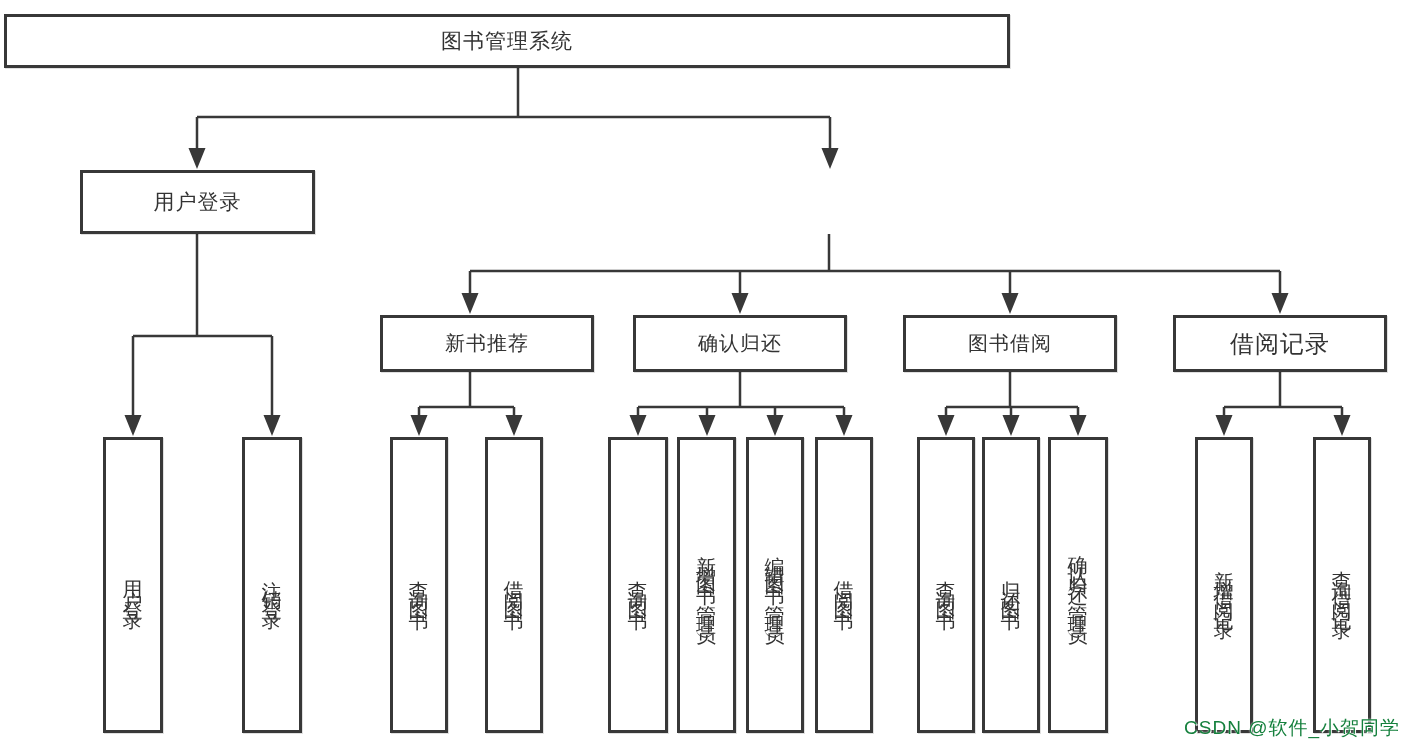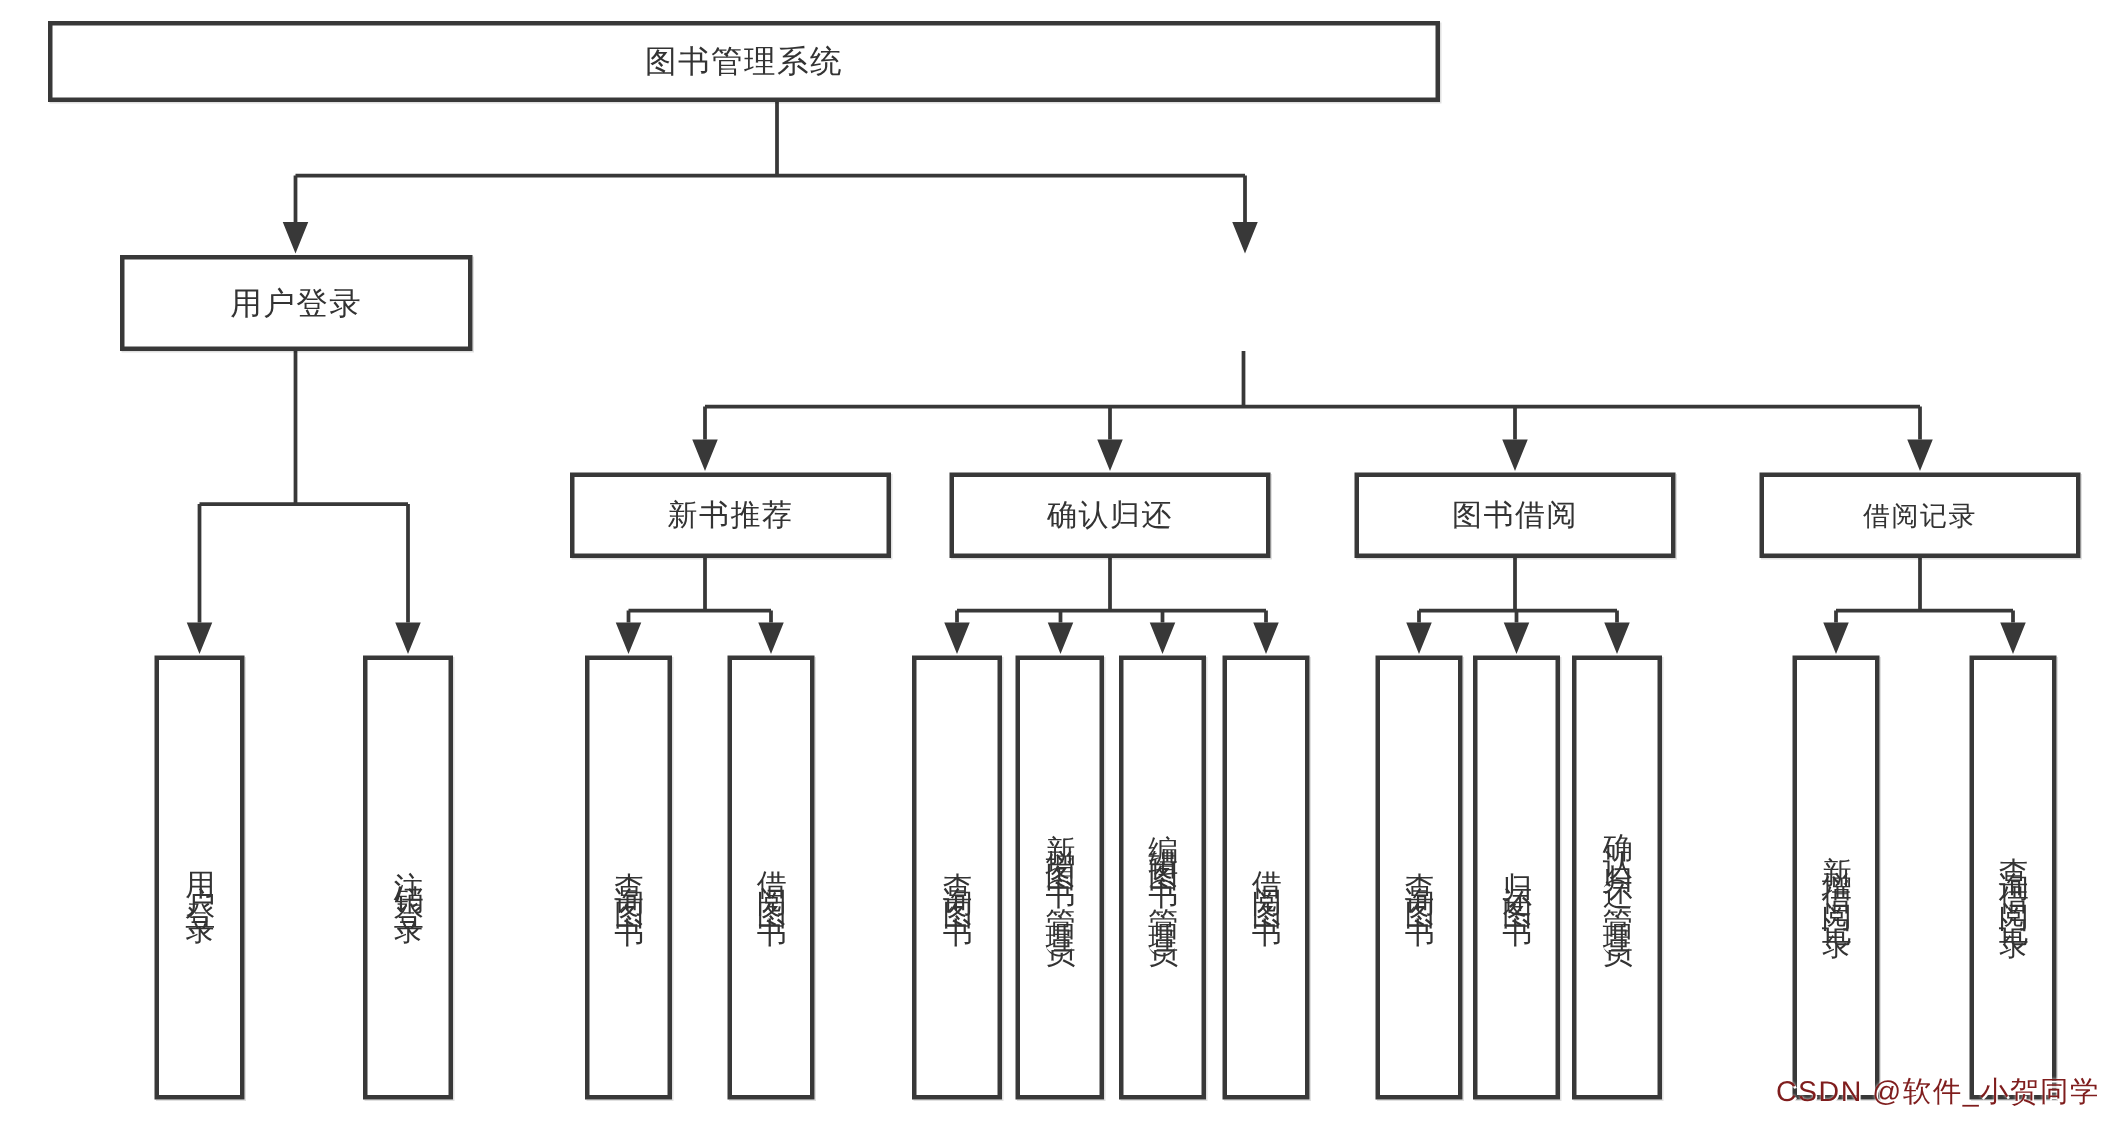--- a/index.html
+++ b/index.html
@@ -54,21 +54,21 @@
     font-size: 20px;
     line-height: 1;
     letter-spacing: 10px;
     white-space: nowrap;
   }
   .watermark {
     position: absolute;
     right: 5px;
     bottom: 6px;
     font-size: 19px;
-    color: #7f1d1d;
+    color: #15803d;
     text-shadow: 0 0 2px #ffffff, 1px 1px 0 #ffffff;
     letter-spacing: 1px;
     z-index: 10;
   }
 </style>
 </head>
 <body>
 
 <div class="canvas">
 
@@ -94,38 +94,38 @@
          M698.5 415 L715.5 415 L707 436 Z
          M766.5 415 L783.5 415 L775 436 Z
          M835.5 415 L852.5 415 L844 436 Z
          M937.5 415 L954.5 415 L946 436 Z
          M1002.5 415 L1019.5 415 L1011 436 Z
          M1069.5 415 L1086.5 415 L1078 436 Z
          M1215.5 415 L1232.5 415 L1224 436 Z
          M1333.5 415 L1350.5 415 L1342 436 Z"></path>
   </svg>
 
-  <div class="hbox" style="left:32px;top:14px;width:928px;height:54px">
+  <div class="hbox" style="left:4px;top:14px;width:1006px;height:54px">
     <span>图书管理系统</span>
   </div>
 
   <div class="hbox" style="left:80px;top:170px;width:235px;height:64px">
     <span>用户登录</span>
   </div>
 
   <div class="hbox" style="left:380px;top:315px;width:214px;height:57px;font-size:20px">
     <span>新书推荐</span>
   </div>
   <div class="hbox" style="left:633px;top:315px;width:214px;height:57px;font-size:20px">
     <span>确认归还</span>
   </div>
   <div class="hbox" style="left:903px;top:315px;width:214px;height:57px;font-size:20px">
     <span>图书借阅</span>
   </div>
-  <div class="hbox" style="left:1173px;top:315px;width:214px;height:57px;font-size:18px">
+  <div class="hbox" style="left:1173px;top:315px;width:214px;height:57px;font-size:24px">
     <span>借阅记录</span>
   </div>
 
   <div class="vbox" style="left:103px;width:60px">
     <span>用户登录</span>
   </div>
   <div class="vbox" style="left:242px;width:60px">
     <span>注销登录</span>
   </div>
 

